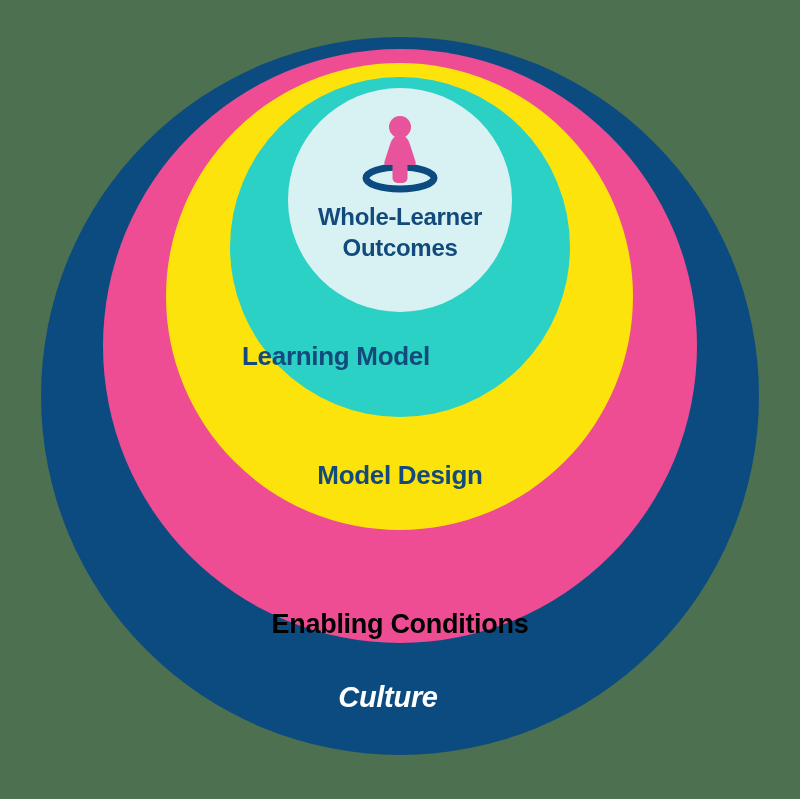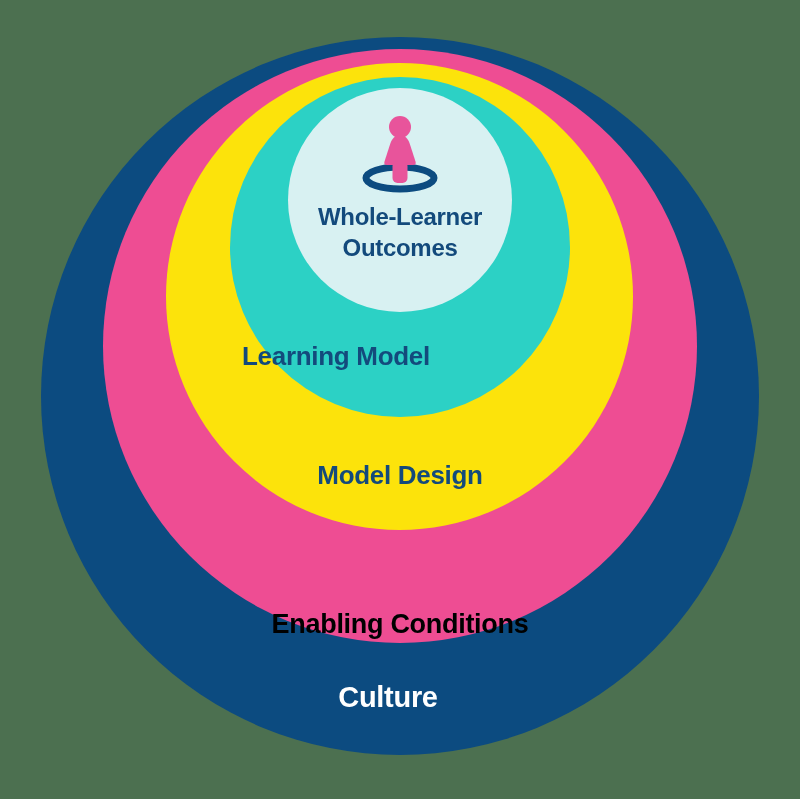--- a/index.html
+++ b/index.html
@@ -27,21 +27,21 @@
   }
   .l-wlo{
     left:290px; top:201px; width:220px;
     font-size:24px; line-height:31px;
     color:#134A7C;
     white-space:normal;
   }
   .l-learning{left:0; top:341px; width:672px; font-size:26px; color:#134A7C;}
   .l-school  {left:0; top:460px; width:800px; font-size:26px; color:#134A7C;}
   .l-enabling{left:0; top:573px; width:800px; font-size:27px; color:#000000;margin-top:35px;}
-  .l-culture {left:0; top:680px; width:776px; font-size:29px; color:#FFFFFF;}
+  .l-culture {left:0; top:680px; width:776px; font-size:29px; color:#FFFFFF;font-style:italic;}
 
   .icon-person{
     position:absolute;
     left:355px; top:108px;
     width:90px; height:90px;
   }
 </style>
 </head>
 <body>
 

